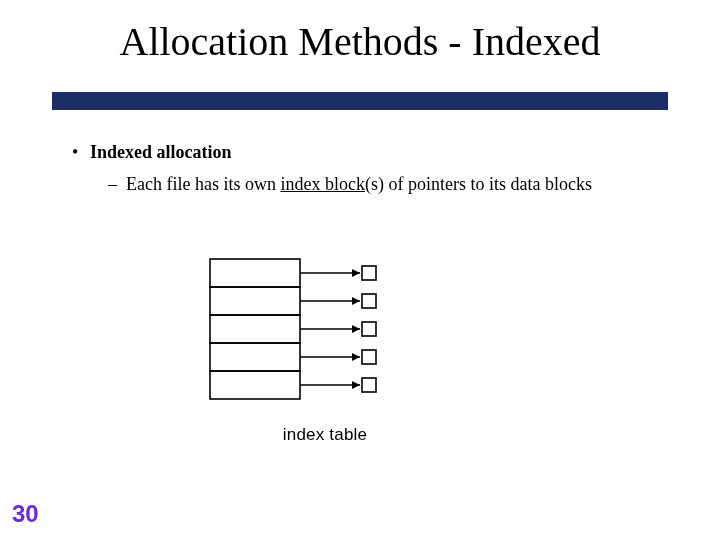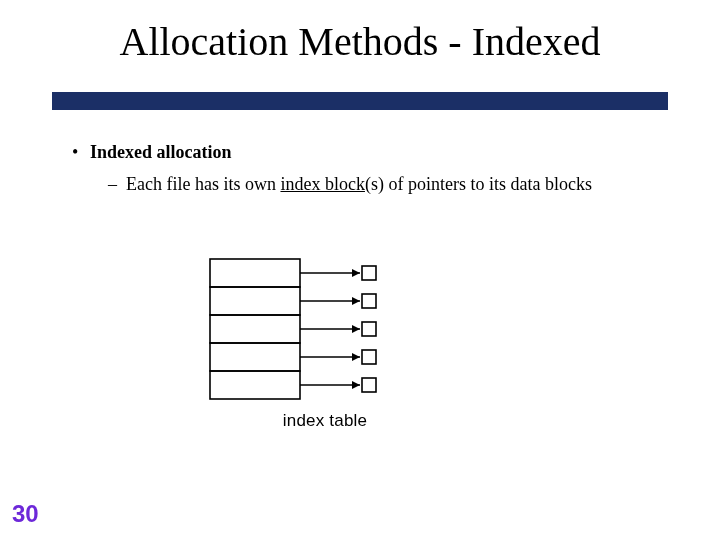--- a/index.html
+++ b/index.html
@@ -79,21 +79,21 @@
     width: 250px;
     height: 180px;
   }
   .diagram svg { display: block; }
 
   .diagram-caption {
     font-family: Arial, Helvetica, sans-serif;
     font-size: 17px;
     text-align: center;
     color: #000;
-    margin-top: 2px;
+    margin-top: 16px;
     letter-spacing: 0.2px;
   }
 
   .page-number {
     position: absolute;
     left: 12px;
     bottom: 12px;
     font-family: Arial, Helvetica, sans-serif;
     font-size: 24px;
     font-weight: bold;

